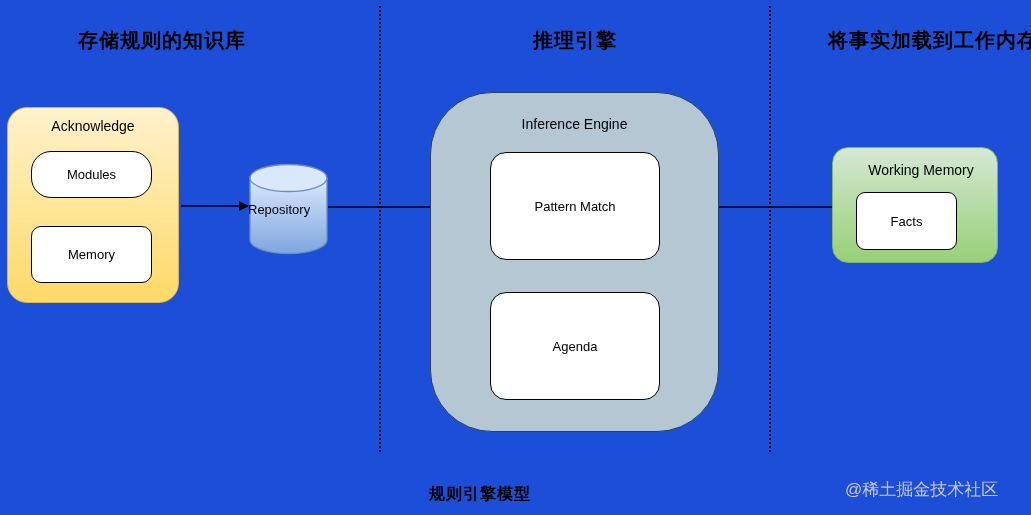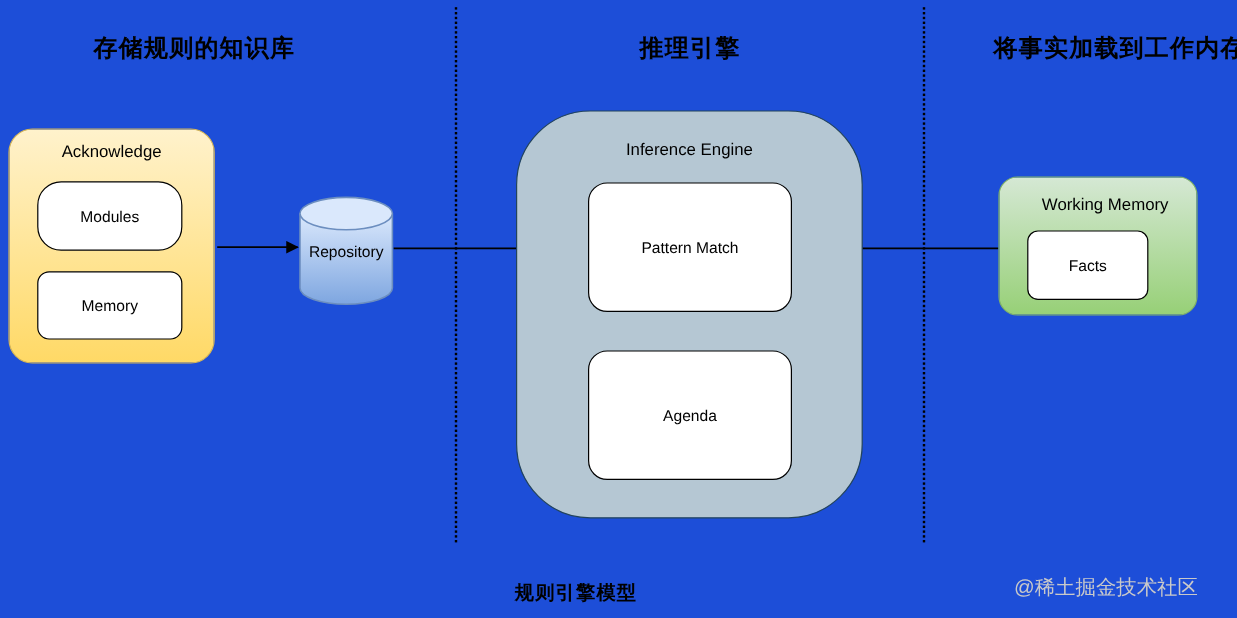--- a/index.html
+++ b/index.html
@@ -20,38 +20,38 @@
     background:#fff;border:1px solid var(--box-border);
     display:flex;align-items:center;justify-content:center;
     font-size:13px;text-align:center;
   }
   #kb-box{
     left:7px;top:107px;width:172px;height:196px;border-radius:20px;
     background:linear-gradient(to bottom,var(--yellow-top),var(--yellow-bottom));
     border:1px solid var(--yellow-border);
   }
   #kb-box .group-label{padding-top:10px;}
-  #modules-node{left:31px;top:151px;width:121px;height:58px;border-radius:20px;}
+  #modules-node{left:31px;top:151px;width:121px;height:47px;border-radius:20px;}
   #actions-node{left:31px;top:226px;width:121px;height:57px;border-radius:10px;}
   #engine-box{
     left:430px;top:92px;width:289px;height:340px;border-radius:62px;
     background:var(--gray-fill);border:1.5px solid var(--gray-border);
   }
   #engine-box .group-label{padding-top:23px;}
   #pattern-node{left:490px;top:152px;width:170px;height:108px;border-radius:16px;}
   #agenda-node{left:490px;top:292px;width:170px;height:108px;border-radius:16px;}
   #wm-box{
     left:832px;top:147px;width:166px;height:116px;border-radius:16px;
     background:linear-gradient(to bottom,var(--green-top),var(--green-bottom));
     border:1px solid var(--green-border);
   }
   #wm-box .group-label{padding-top:14px;padding-left:12px;}
   #facts-node{left:856px;top:192px;width:101px;height:58px;border-radius:9px;}
   #repo-label{
-    left:248px;top:202px;width:81px;text-align:center;font-size:13px;
+    left:248px;top:202px;width:81px;font-size:13px;
   }
   #footer-title{
     left:330px;top:484px;width:300px;text-align:center;
     font-size:16px;font-weight:bold;letter-spacing:1px;white-space:nowrap;
   }
   #watermark{
     left:845px;top:478px;width:180px;font-size:17px;color:var(--watermark);
     white-space:nowrap;
   }
   svg.layer{position:absolute;left:0;top:0;pointer-events:none;}

